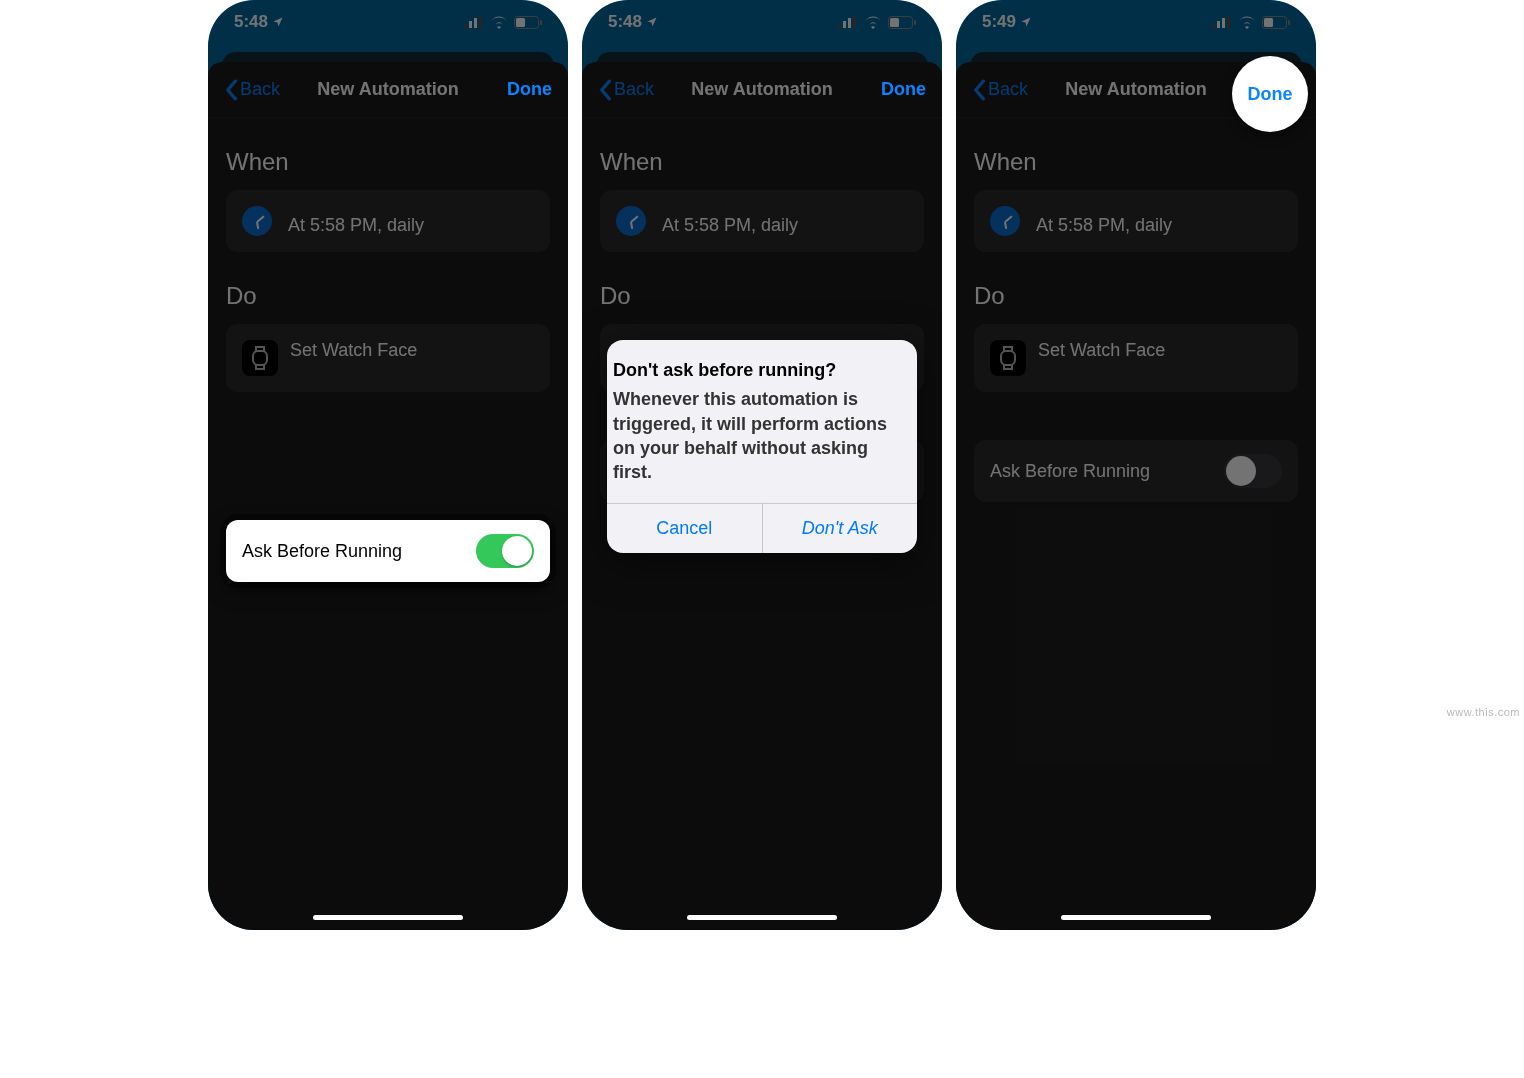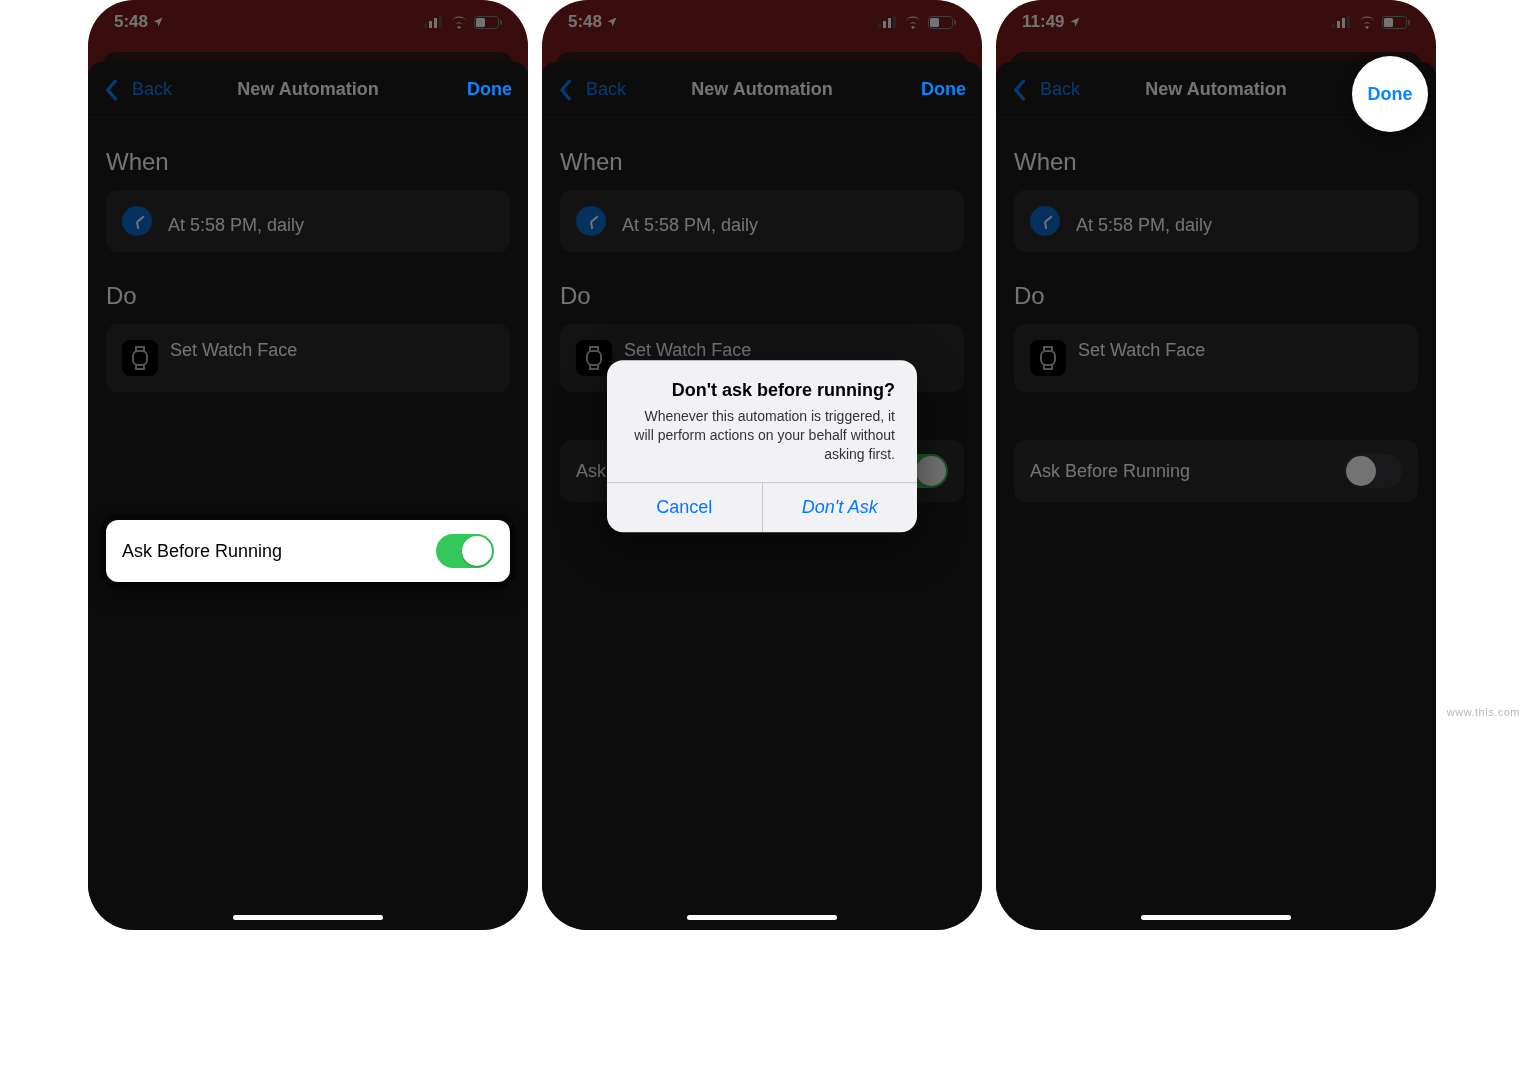--- a/index.html
+++ b/index.html
@@ -12,23 +12,23 @@
   }
   .stage {
     display: flex;
     gap: 14px;
     padding: 0;
     height: 100%;
     justify-content: center;
     background: #fff;
   }
   .phone {
-    width: 440px;
+    width: 360px;
     height: 930px;
-    background: #7f1d1d;
+    background: #0369a1;
     border-radius: 46px;
     position: relative;
     overflow: hidden;
     margin-top: 0;
   }
   
   .statusbar {
     height: 44px;
     display: flex;
     justify-content: space-between;
@@ -58,21 +58,21 @@
     border-radius: 14px 14px 0 0;
   }
   .navbar {
     height: 56px;
     display:flex;
     align-items:center;
     justify-content: space-between;
     padding: 0 16px;
     border-bottom: 0.5px solid rgba(255,255,255,0.05);
   }
-  .nav-back { display:flex; align-items:center; color:#0a84ff; font-size:18px; gap:14px;}
+  .nav-back { display:flex; align-items:center; color:#0a84ff; font-size:18px; gap:2px;}
   .nav-back svg { width:14px; height:22px; }
   .nav-title { color:#fff; font-size:18px; font-weight:700; position:absolute; left:0; right:0; text-align:center; pointer-events:none;}
   .nav-done { color:#0a84ff; font-size:18px; font-weight:600; position:relative; z-index:2;}
   .content { padding: 0 18px; }
   .section-title { color:#fff; font-size:24px; font-weight:400; margin-top:30px; margin-bottom:14px;}
   .row {
     background: #2c2c2e;
     border-radius: 12px;
     padding: 16px 16px;
     display:flex;
@@ -125,23 +125,23 @@
     width:150px; height:5px; background:#fff; border-radius:3px;
   }
   
   .dim { position:absolute; inset:0; background:rgba(0,0,0,0.55); border-radius:46px; pointer-events:none; }
   
   .alert {
     position:absolute; left:50%; top:48%; transform:translate(-50%,-50%);
     width:310px; background:#f2f2f6; border-radius:16px;
     z-index:10; overflow:hidden; box-shadow:0 10px 40px rgba(0,0,0,0.5);
   }
-  .alert .atxt{ padding:20px 22px 18px; text-align:right;}
+  .alert .atxt{ padding:20px 6px 18px; text-align:left;}
   .alert .atitle{ font-size:18px; font-weight:600; color:#000; margin-bottom:6px;}
-  .alert .amsg{ font-size:14px; color:#333; line-height:1.35;}
+  .alert .amsg{ font-size:18px; color:#333; line-height:1.35;font-weight:bold;}
   .alert .abtns{ display:flex; border-top:0.5px solid #c8c8cc;}
   .alert .abtn{ flex:1; text-align:center; padding:14px 0; color:#007aff; font-size:18px;}
   .alert .abtn + .abtn{ border-left:0.5px solid #c8c8cc;font-style:italic;}
   
   .done-circle{
     position:absolute;
     width:76px; height:76px; border-radius:50%;
     background:#fff;
     top: 56px; right: 8px;
     display:flex; align-items:center; justify-content:center;
@@ -302,21 +302,21 @@
         <div class="abtn">Cancel</div>
         <div class="abtn">Don't Ask</div>
       </div>
     </div>
     <div class="home-indicator"></div>
   </div>
 
   <div class="phone">
     <div class="statusbar">
       <div class="left">
-        <span>11:49</span>
+        <span>5:49</span>
         <svg width="12" height="12" viewBox="0 0 24 24" fill="#fff">
             <path d="M3 11l18-8-8 18-2-8z"></path>
           </svg>
       </div>
       <div class="right">
         <svg width="20" height="12" viewBox="0 0 20 12">
             <rect x="0" y="8" width="3" height="4" fill="#555"></rect>
             <rect x="5" y="5" width="3" height="7" fill="#fff"></rect>
             <rect x="10" y="2" width="3" height="10" fill="#fff"></rect>
             <rect x="15" y="0" width="3" height="12" fill="#555"></rect>

